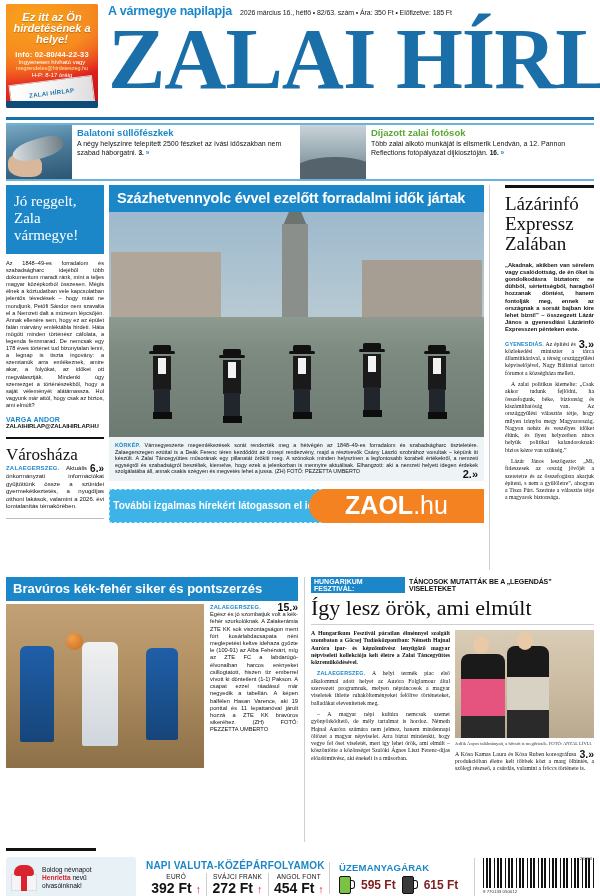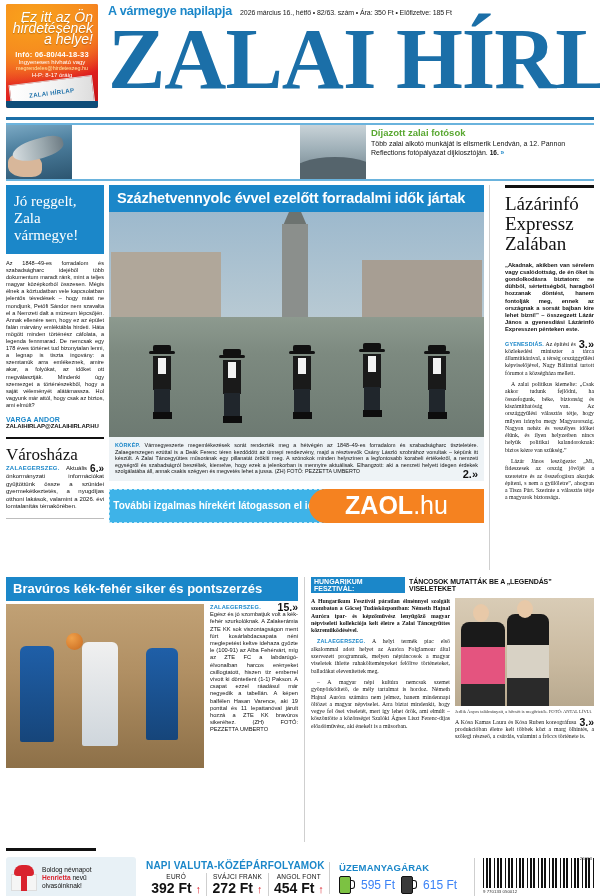--- a/index.html
+++ b/index.html
@@ -14,22 +14,22 @@
   
   .masthead { position:relative; height:115px; padding:4px 6px 0 6px; display:flex; }
   .ad-box {
     width:92px; height:104px; position:relative; overflow:hidden;
     border-radius:2px;
     background:linear-gradient(160deg,#f47b20 0%,#f04e23 45%,#e02020 70%,#c00f13 100%);
     flex:0 0 92px;
   }
   .ad-swirl{position:absolute;left:-20px;top:-30px;width:150px;height:110px;
     background:radial-gradient(ellipse at 30% 40%, #f9a21b 0%, #f68b1f 40%, rgba(240,78,35,0) 72%);}
-  .ad-head{position:relative;z-index:3;color:#fff;font-style:italic;font-weight:normal;
-    font-size:14px;line-height:11px;text-align:right;padding:8px 5px 0 5px;
+  .ad-head{position:relative;z-index:3;color:#fff;font-style:italic;font-weight:bold;
+    font-size:11px;line-height:11px;text-align:center;padding:8px 5px 0 5px;
     text-shadow:0 1px 1px rgba(0,0,0,.25);}
   .ad-info{position:relative;z-index:3;text-align:center;color:#fff;font-size:6px;
     line-height:6.6px;margin-top:7px;}
   .ad-info .ph{font-weight:bold;font-size:7.5px;color:#fff;letter-spacing:.2px;}
   .ad-info .mail{color:#ffe8a0;font-size:5.4px;}
   .ad-paper{position:absolute;z-index:4;left:4px;bottom:-2px;width:84px;height:30px;
     background:linear-gradient(100deg,#fff 0%,#f2f2f2 55%,#dcdcdc 100%);
     transform:rotate(-7deg); border:1px solid #ddd;}
   .ad-paper span{display:block;font-size:6px;font-weight:bold;color:#1b6fa8;
     text-align:center;margin-top:9px;letter-spacing:.3px;}
@@ -208,40 +208,40 @@
   .fx-val .up{color:#d9232e;font-size:11px;font-weight:normal;}
   .fuel{flex:0 0 145px;border-left:1px solid #cfcfcf;padding-left:9px;}
   .fuel-h{color:#1b87c9;font-weight:bold;font-size:9.5px;letter-spacing:.2px;}
   .fuel-row{display:flex;align-items:center;gap:6px;margin-top:3px;}
   .pump{width:16px;height:18px;position:relative;flex:0 0 16px;}
   .pump .bd{position:absolute;left:0;top:0;width:12px;height:18px;border:1.5px solid #111;border-radius:2px;}
   .pump.g .bd{background:#7cc242;}
   .pump.d .bd{background:#3a3a3a;}
   .pump .nz{position:absolute;right:0;top:4px;width:4px;height:9px;border:1.5px solid #111;
     border-left:none;border-radius:0 3px 3px 0;}
-  .fuel-val{font-weight:normal;font-size:12px;color:#3b82f6;}
+  .fuel-val{font-weight:bold;font-size:12px;color:#7f1d1d;}
   .barcode{flex:0 0 120px;height:40px;border-left:1px solid #cfcfcf;padding-left:8px;position:relative;}
   .bars{height:30px;width:100%;
     background:repeating-linear-gradient(90deg,#111 0 1px,#fff 1px 3px,#111 3px 5px,#fff 5px 6px,
       #111 6px 8px,#fff 8px 11px);}
   .bc-num{font-size:4.4px;color:#333;margin-top:1px;}
   .bc-issue{position:absolute;right:2px;top:-2px;font-size:4.4px;color:#333;}
 </style>
 </head>
 <body>
 
 <div class="page">
 
   <div class="masthead">
 
     <div class="ad-box">
       <div class="ad-swirl"></div>
       <div class="ad-head">Ez itt az Ön hirdetésének a helye!</div>
       <div class="ad-info">
-        <div class="ph">Infó: 06-80/44-18-33</div>
+        <div class="ph">Infó: 02-80/44-22-33</div>
         <div>Ingyenesen hívható vagy</div>
         <div class="mail">megrendeles@hirdeteszeg.hu</div>
         <div>H-P: 8-17 óráig</div>
       </div>
       <div class="ad-paper">
         <span>ZALAI HÍRLAP</span>
       </div>
       <div class="ad-strip"></div>
     </div>
 
@@ -254,20 +254,27 @@
       <div class="logo">ZALAI HÍRLAP</div>
     </div>
 
   </div>
 
   <div class="mast-rule"></div>
 
   <div class="teasers">
     <div class="teaser">
       <div class="teaser-img img-fish"></div>
+      <div class="teaser-txt">
+        <div class="teaser-h blue">Balatoni süllőfészkek</div>
+        <div class="teaser-p">
+          <span>A négy helyszínre telepített 2500 fészket az ívási időszakban nem szabad háborgatni.</span>
+          <span class="pg"><span>3.</span> <span class="ar">»</span></span>
+        </div>
+      </div>
     </div>
     <div class="teaser">
       <div class="teaser-img img-land"></div>
       <div class="teaser-txt">
         <div class="teaser-h green">Díjazott zalai fotósok</div>
         <div class="teaser-p">
           <span>Több zalai alkotó munkáját is elismerik Lendván, a 12. Pannon Reflections fotópályázat díjkiosztóján.</span>
           <span class="pg"><span>16.</span> <span class="ar">»</span></span>
         </div>
       </div>
@@ -393,20 +400,21 @@
           <span>Egész és jó szombatjuk volt a kék-fehér szurkolóknak. A Zalakerámia ZTE KK sok viszontagságon ment fúrt kosárlabdacsapata néni meglepetést keltve idehaza győzte le (100-91) az Alba Fehérvárt, míg az ZTE FC a labdarúgó-élvonalban harcos erényeket csillogtatott, hiszen tíz emberrel vívott ki döntetlent (1-1) Pakson. A csapat ezzel ráadásul már negyedik a tabellán. A képen balfélen Hasan Varence, aki 19 ponttal és 11 lepattanóval járult hozzá a ZTE KK bravúros sikeréhez. (ZH) FOTÓ: PEZZETTA UMBERTO</span>
         </div>
       </div>
     </div>
 
     <div class="low-right">
       <div class="hk-kick">
         <span class="b">HUNGARIKUM FESZTIVÁL:</span>
         <span class="t">TÁNCOSOK MUTATTÁK BE A „LEGENDÁS” VISELETEKET</span>
       </div>
+      <div class="hk-title">Így lesz örök, ami elmúlt</div>
       <div class="hk-body">
         <div class="hk-col">
           <div class="lead">A Hungarikum Fesztivál páratlan élménnyel szolgált szombaton a Göcsej Tudásközpontban: Németh Hajnal Auróra ipar- és képzőművész lenyűgöző magyar népviseleti kollekciója kelt életre a Zalai Táncegyüttes közreműködésével.</div>
           <p>
             <span class="loc">ZALAEGERSZEG.</span>
             <span>A helyi termék piac első alkalommal adott helyet az Auróra Folglamour által szervezett programnak, melyen néptáncosok a magyar viseletek ihlette ruhakölteményeket felöltve történeteket, balladákat elevenítettek meg.</span>
           </p>
           <p>– A magyar népi kultúra nemcsak szemet gyönyörködtető, de mély tartalmat is hordoz. Németh Hajnal Auróra számára nem jelmez, hanem mindennapi öltözet a magyar népviselet. Arra biztat mindenkit, hogy vegye fel ősei viseletét, mert így lehet örök, ami elmúlt – köszöntötte a közönséget Szalóki Ágnes Liszt Ferenc-díjas előadóművész, aki énekelt is a műsorban.</p>
         </div>
         <div class="hk-col">

